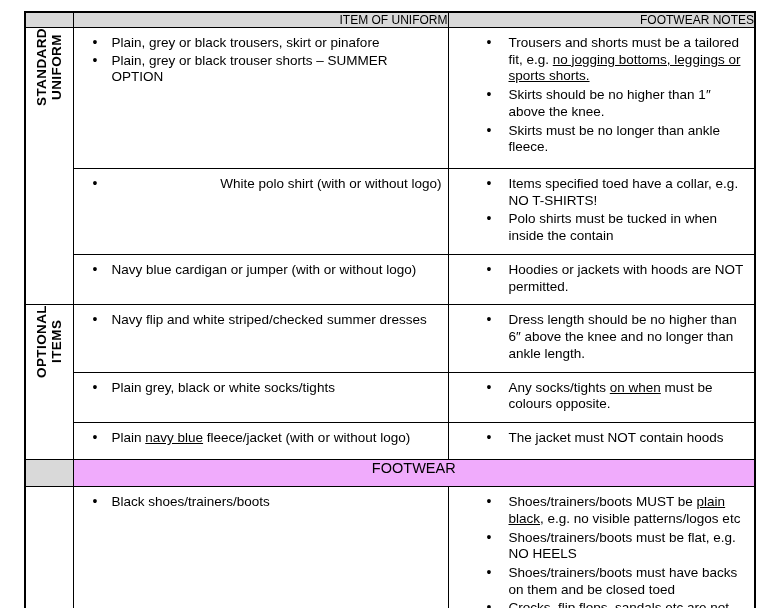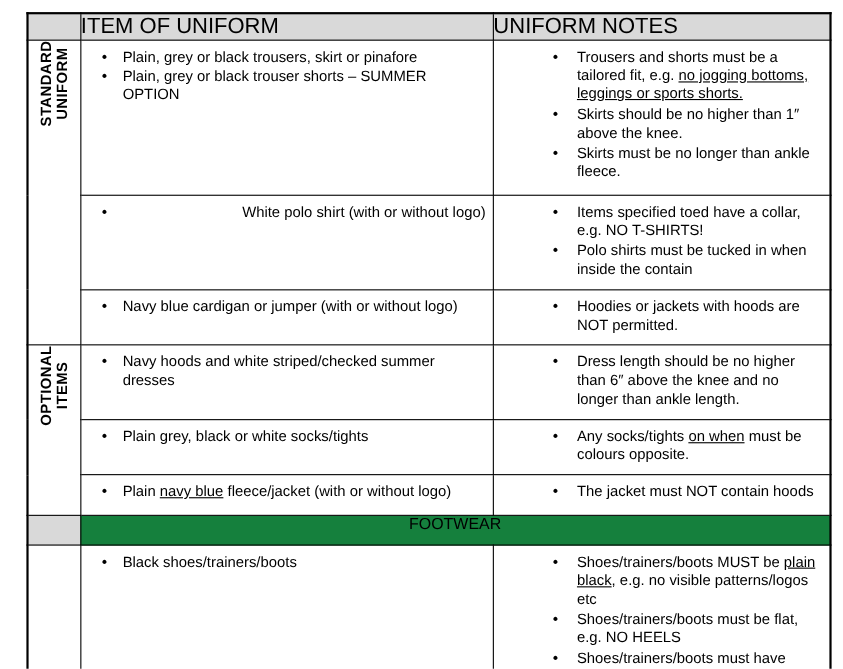--- a/index.html
+++ b/index.html
@@ -31,23 +31,23 @@
     padding: 0;
     font-weight: normal;
   }
   col.c-label { width: 48px; }
   col.c-item  { width: 375px; }
   col.c-guide { width: 307px; }
 
   
   .hdr td, .hdr th {
     background: #d9d9d9;
-    text-align: left;
+    text-align: right;
     font-weight: bold;
-    font-size: 20px;
+    font-size: 12px;
     padding: 3px 2px 4px 2px;
     border-bottom: 2px solid #000;
     margin-top: 24px;
   }
   .hdr .hdr-blank { background: #d9d9d9; }
 
   
   .rot-cell {
     text-align: center;
     vertical-align: middle;
@@ -64,21 +64,21 @@
     white-space: pre;
     margin: 0 auto;
   }
 
   
   ul.bl {
     margin: 0;
     padding: 7px 6px 7px 38px;
     list-style: none;
   }
-  ul.bl.guide { padding-left: 76px; padding-right: 8px; }
+  ul.bl.guide { padding-left: 60px; padding-right: 8px; }
   ul.bl li {
     position: relative;
     font-size: 13.5px;
     line-height: 1.24;
     margin: 0 0 1px 0;
     padding: 0;
   }
   ul.bl li::before {
     content: "\2022";
     position: absolute;
@@ -87,21 +87,21 @@
     font-size: 14px;
   }
   ul.bl.guide li { margin-bottom: 2px; }
   ul.bl.guide li::before { left: -22px; }
 
   b { font-weight: normal; }
   u { text-decoration: underline; }
 
   
   .footwear-band td {
-    background: #15803d;
+    background: #f0abfc;
     text-align: center;
     font-weight: bold;
     font-size: 14.5px;
     padding: 3px 0 0 0;
     height: 26px;
     vertical-align: top;
   }
   .footwear-band td.band-blank { background: #d9d9d9; }
 
   .h-tall-a { height: 140px; }
@@ -123,21 +123,21 @@
     <colgroup>
       <col class="c-label">
       <col class="c-item">
       <col class="c-guide">
     </colgroup>
     <tbody>
 
       <tr class="hdr">
         <td class="hdr-blank"></td>
         <td>ITEM OF UNIFORM</td>
-        <td>UNIFORM NOTES</td>
+        <td>FOOTWEAR NOTES</td>
       </tr>
 
       <tr>
         <td class="rot-cell" rowspan="3">
           <div class="rot-inner">STANDARD
 UNIFORM</div>
         </td>
         <td class="h-tall-a">
           <ul class="bl">
             <li>Plain, <b>grey</b> or <b>black</b> trousers, skirt or pinafore</li>
@@ -180,21 +180,21 @@
         </td>
       </tr>
 
       <tr class="grp-top">
         <td class="rot-cell" rowspan="3">
           <div class="rot-inner">OPTIONAL
 ITEMS</div>
         </td>
         <td class="h-dress">
           <ul class="bl">
-            <li><b>Navy hoods and white striped/checked</b> summer dresses</li>
+            <li><b>Navy flip and white striped/checked</b> summer dresses</li>
           </ul>
         </td>
         <td>
           <ul class="bl guide">
             <li>Dress length should be no higher than 6″ above the knee and no longer than ankle length.</li>
           </ul>
         </td>
       </tr>
 
       <tr>

